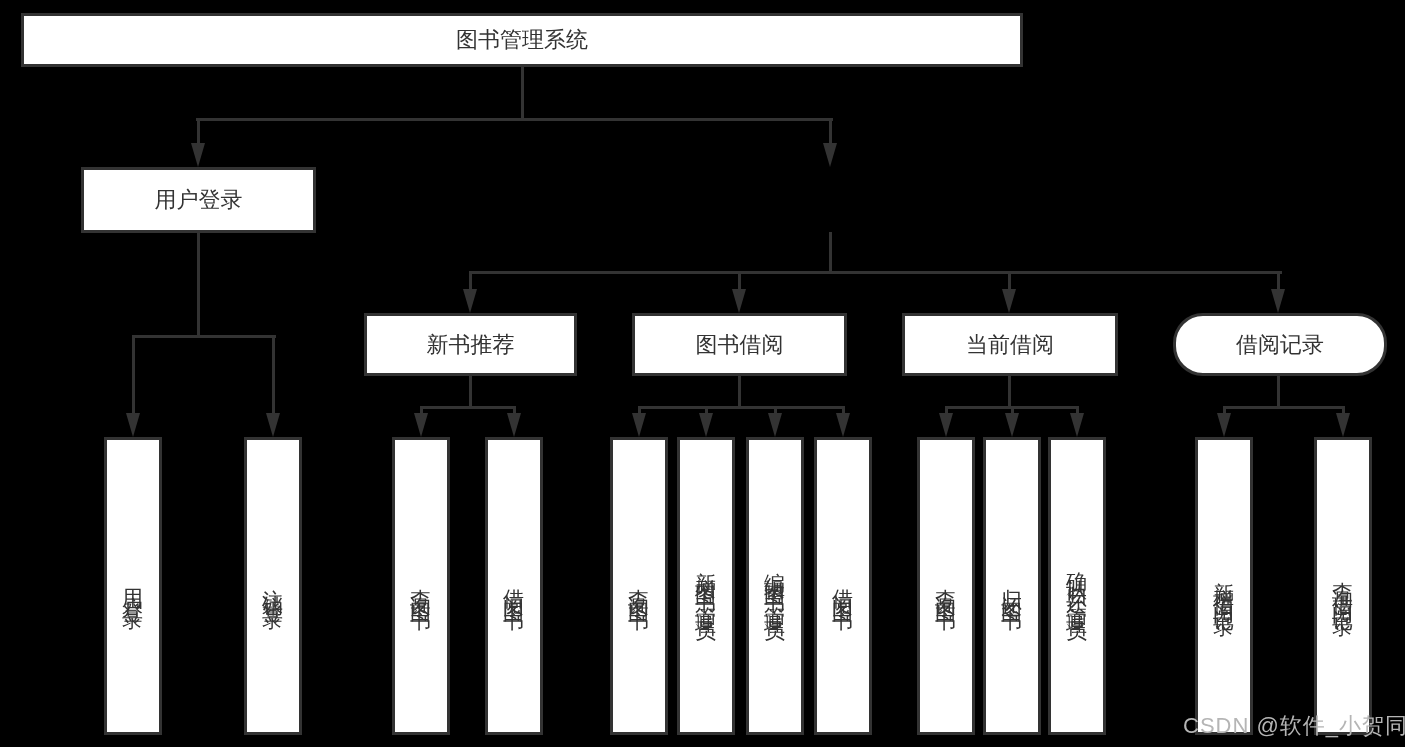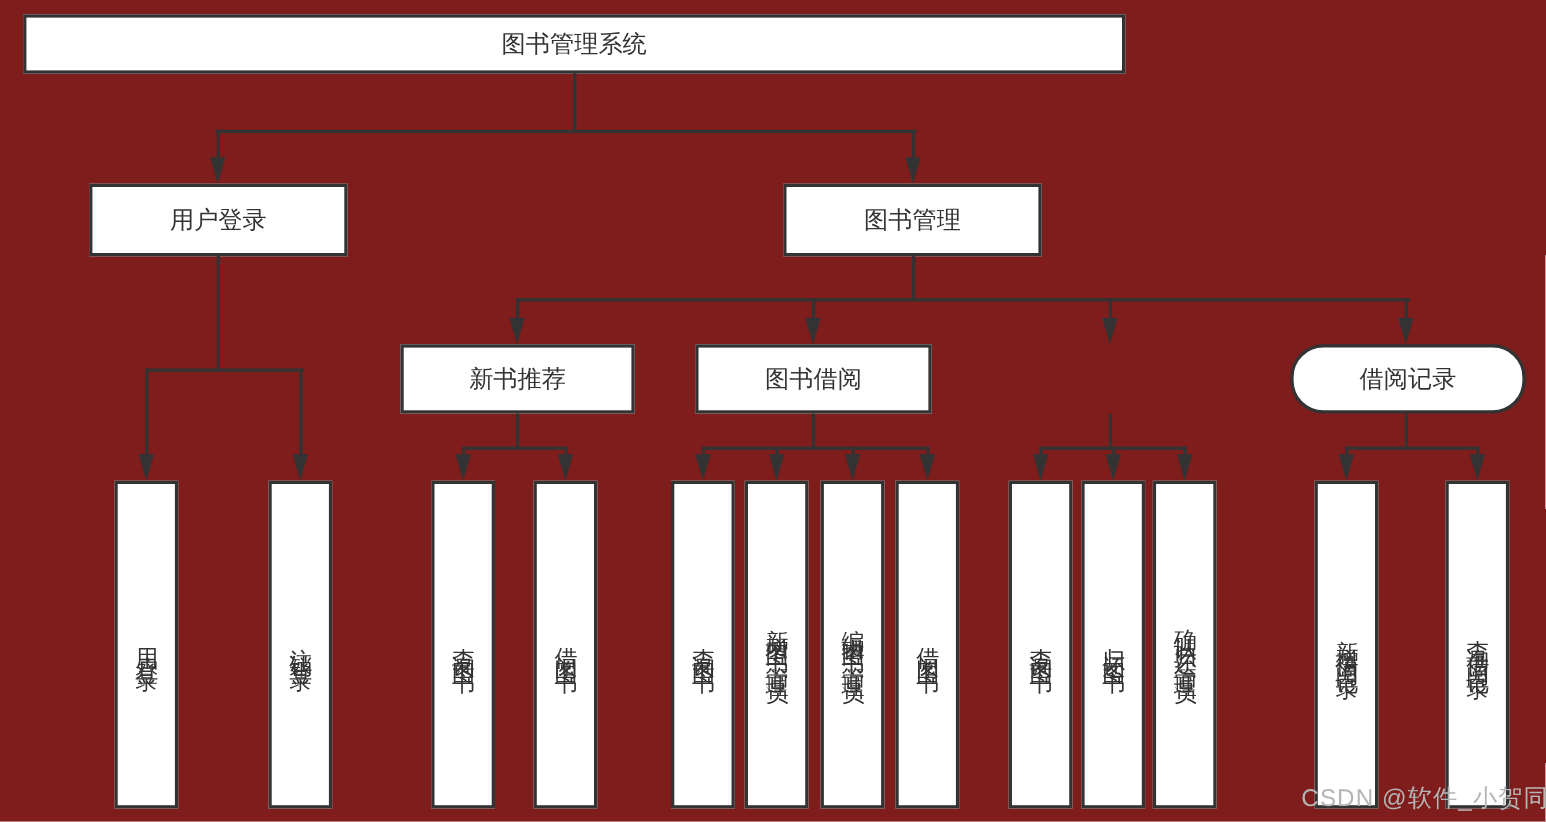--- a/index.html
+++ b/index.html
@@ -1,17 +1,17 @@
 <!DOCTYPE html>
 <html><head>
 <meta charset="utf-8">
 <style>
   html,body{margin:0;padding:0;background:#fff;}
   #canvas{
-    position:relative;width:1405px;height:747px;background:#7f1d1d;
+    position:relative;width:1405px;height:747px;background:#000000;
     font-family:"Liberation Sans","DejaVu Sans",sans-serif;overflow:hidden;
   }
   .box{
     position:absolute;box-sizing:border-box;border:3px solid #333333;background:#ffffff;
     display:flex;align-items:center;justify-content:center;
     font-size:22px;color:#333333;white-space:nowrap;
   }
   .leaf{
     writing-mode:vertical-rl;text-orientation:mixed;
     font-size:21px;letter-spacing:7px;line-height:1;white-space:normal;
@@ -35,21 +35,20 @@
   <div class="box" style="left:21px;top:13px;width:1002px;height:54px;">图书管理系统</div>
 
   <div class="ln" style="left:521px;top:66px;width:3px;height:55px;"></div>
   <div class="ln" style="left:196px;top:118px;width:637px;height:3px;"></div>
   <div class="ln" style="left:197px;top:118px;width:3px;height:28px;"></div>
   <div class="ar" style="left:191px;top:143px;"></div>
   <div class="ln" style="left:829px;top:118px;width:3px;height:28px;"></div>
   <div class="ar" style="left:823px;top:143px;"></div>
 
   <div class="box" style="left:81px;top:167px;width:235px;height:66px;">用户登录</div>
-  <div class="box" style="left:712px;top:167px;width:235px;height:66px;">图书管理</div>
 
   <div class="ln" style="left:197px;top:232px;width:3px;height:106px;"></div>
   <div class="ln" style="left:132px;top:335px;width:144px;height:3px;"></div>
   <div class="ln" style="left:132px;top:335px;width:3px;height:82px;"></div>
   <div class="ar" style="left:126px;top:413px;"></div>
   <div class="ln" style="left:272px;top:335px;width:3px;height:82px;"></div>
   <div class="ar" style="left:266px;top:413px;"></div>
 
   <div class="ln" style="left:829px;top:232px;width:3px;height:42px;"></div>
   <div class="ln" style="left:469px;top:271px;width:813px;height:3px;"></div>
@@ -57,20 +56,21 @@
   <div class="ar" style="left:463px;top:289px;"></div>
   <div class="ln" style="left:738px;top:271px;width:3px;height:22px;"></div>
   <div class="ar" style="left:732px;top:289px;"></div>
   <div class="ln" style="left:1008px;top:271px;width:3px;height:22px;"></div>
   <div class="ar" style="left:1002px;top:289px;"></div>
   <div class="ln" style="left:1277px;top:271px;width:3px;height:22px;"></div>
   <div class="ar" style="left:1271px;top:289px;"></div>
 
   <div class="box" style="left:364px;top:313px;width:213px;height:63px;">新书推荐</div>
   <div class="box" style="left:632px;top:313px;width:215px;height:63px;">图书借阅</div>
+  <div class="box" style="left:902px;top:313px;width:216px;height:63px;">当前借阅</div>
   <div class="box" style="left:1173px;top:313px;width:214px;height:63px;border-radius:30px;">借阅记录</div>
 
   <div class="ln" style="left:469px;top:376px;width:3px;height:33px;"></div>
   <div class="ln" style="left:420px;top:406px;width:96px;height:3px;"></div>
   <div class="ln" style="left:420px;top:406px;width:3px;height:13px;"></div>
   <div class="ar" style="left:414px;top:413px;"></div>
   <div class="ln" style="left:513px;top:406px;width:3px;height:13px;"></div>
   <div class="ar" style="left:507px;top:413px;"></div>
 
   <div class="ln" style="left:738px;top:376px;width:3px;height:33px;"></div>

